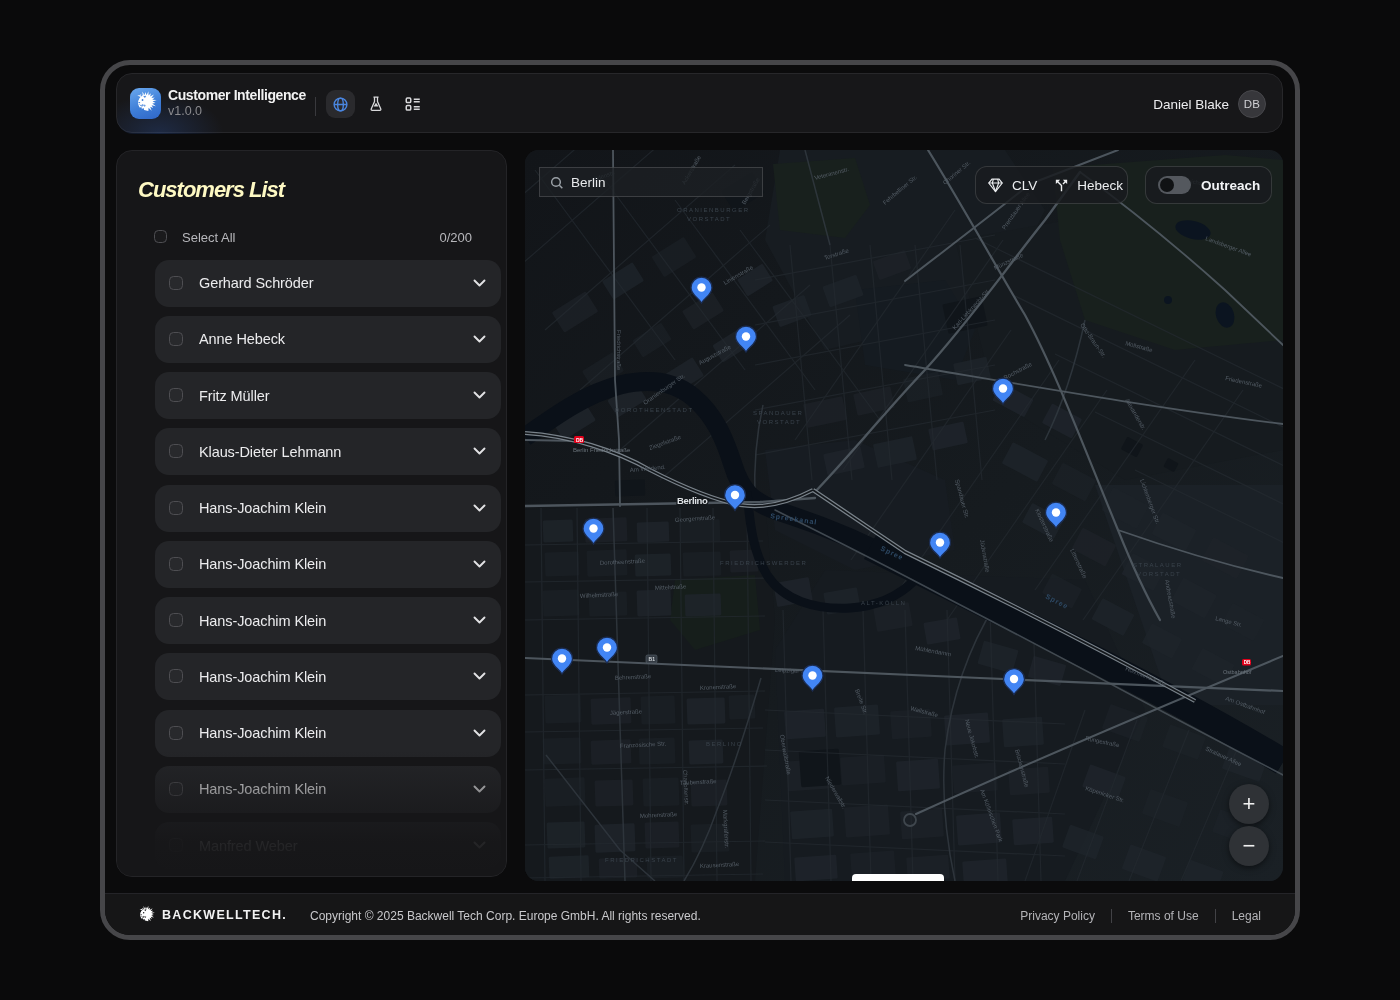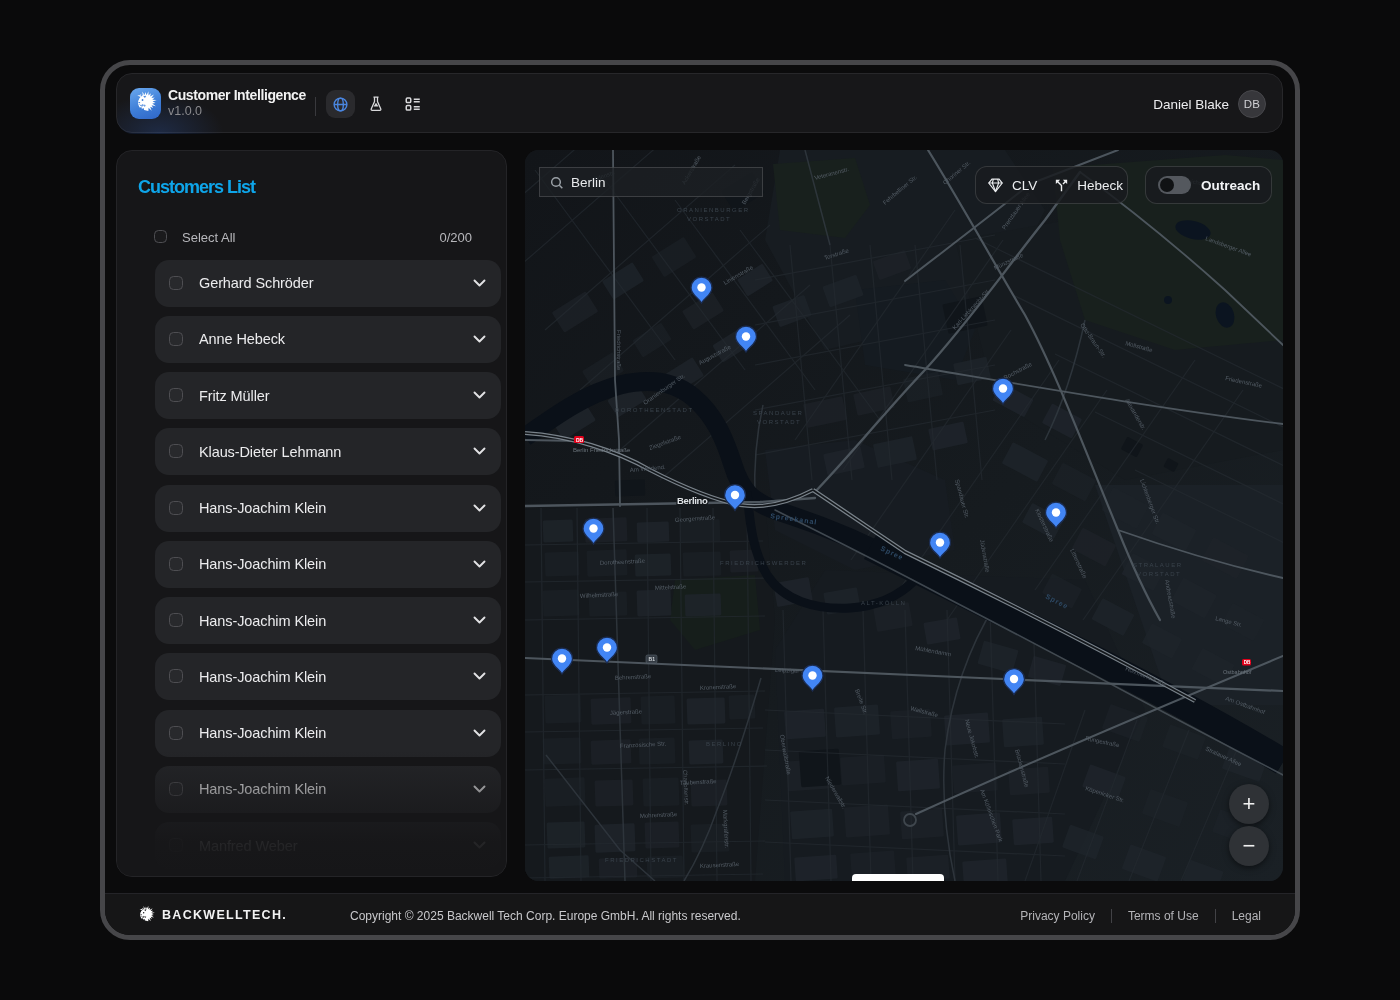--- a/index.html
+++ b/index.html
@@ -32,21 +32,21 @@
 .icolist { position:absolute; left:287px; top:21px; }
 .hname { position:absolute; right:53px; top:23px; font-size:13.5px; font-weight:500; color:#ededef; }
 .avatar { position:absolute; right:16px; top:16px; width:28px; height:28px; border-radius:50%;
   background:#37373b; border:1px solid #48484c; color:#cfcfd3; font-size:11.5px; font-weight:500;
   display:flex; align-items:center; justify-content:center; letter-spacing:.3px; }
 
 .sidebar {
   position:absolute; left:11px; top:85px; width:391px; height:727px;
   background:#161618; border:1px solid #242427; border-radius:16px; overflow:hidden;
 }
-.sbtitle { position:absolute; left:21px; top:26px; font-size:18px; font-weight:bold; color:#0ea5e9; letter-spacing:-1.0px; }
+.sbtitle { position:absolute; left:21px; top:26px; font-size:22px; font-weight:bold; color:#fef9c3; letter-spacing:-1.0px;font-style:italic; }
 .selrow { position:absolute; left:22px; top:71px; width:347px; height:30px;text-align:center; }
 .cbox { width:14px; height:14px; border:1.5px solid #4e4e52; border-radius:4.5px; background:rgba(255,255,255,.02); }
 .selrow .cbox { position:absolute; left:15px; top:8px; width:13px; height:13px; }
 .sellab { position:absolute; left:43px; top:8px; font-size:13px; font-weight:500; color:#b7b7bb; }
 .selcnt { position:absolute; right:14px; top:8px; font-size:13px; font-weight:500; color:#b7b7bb; }
 .crow { position:absolute; left:22px; width:346px; height:47px; background:#242528; border-radius:14px;margin-left:16px; }
 .crow .cbox { position:absolute; left:14px; top:16px; }
 .crow .nm { position:absolute; left:44px; top:15.5px; font-size:14.5px; font-weight:500; letter-spacing:-0.1px; color:#ececee; }
 .crow svg.chev { position:absolute; right:15px; top:19px; }
 .fadeout { position:absolute; left:0; bottom:0; width:100%; height:125px;
@@ -72,21 +72,21 @@
 .outlab { font-size:13.5px; font-weight:bold; color:#f2f4f6; }
 .zbtn { position:absolute; left:704px; width:40px; height:40px; border-radius:50%;
   background:#2f3236; color:#f0f0f0; display:flex; align-items:center; justify-content:center;
   font-size:22px; font-weight:400; box-shadow:0 2px 6px rgba(0,0,0,.5); }
 .attr { position:absolute; left:327px; top:724px; width:92px; height:12px; background:#fff; border-radius:4px; }
 
 .footer { position:absolute; left:0; top:828px; width:1190px; height:42px;
   background:#161617; border-top:1px solid #242428; }
 .ftlogo { position:absolute; left:32px; top:12px; }
 .ftname { position:absolute; left:57px; top:14px; font-size:12.5px; font-weight:bold; color:#f2f2f2; letter-spacing:1.3px; }
-.ftcopy { position:absolute; left:205px; top:15px; font-size:12px; color:#c9c9cc;margin-left:40px; }
+.ftcopy { position:absolute; left:205px; top:15px; font-size:12px; color:#c9c9cc; }
 .ftlinks { position:absolute; right:34px; top:15px; font-size:12px; color:#b4b4b8; display:flex; gap:16px; align-items:center; }
 .ftlinks .vs { width:1px; height:14px; background:#424246; }
 </style>
 </head>
 <body>
 <div class="frame">
 
   <div class="header">
     <div class="hglow"></div>
     <div class="logo">

